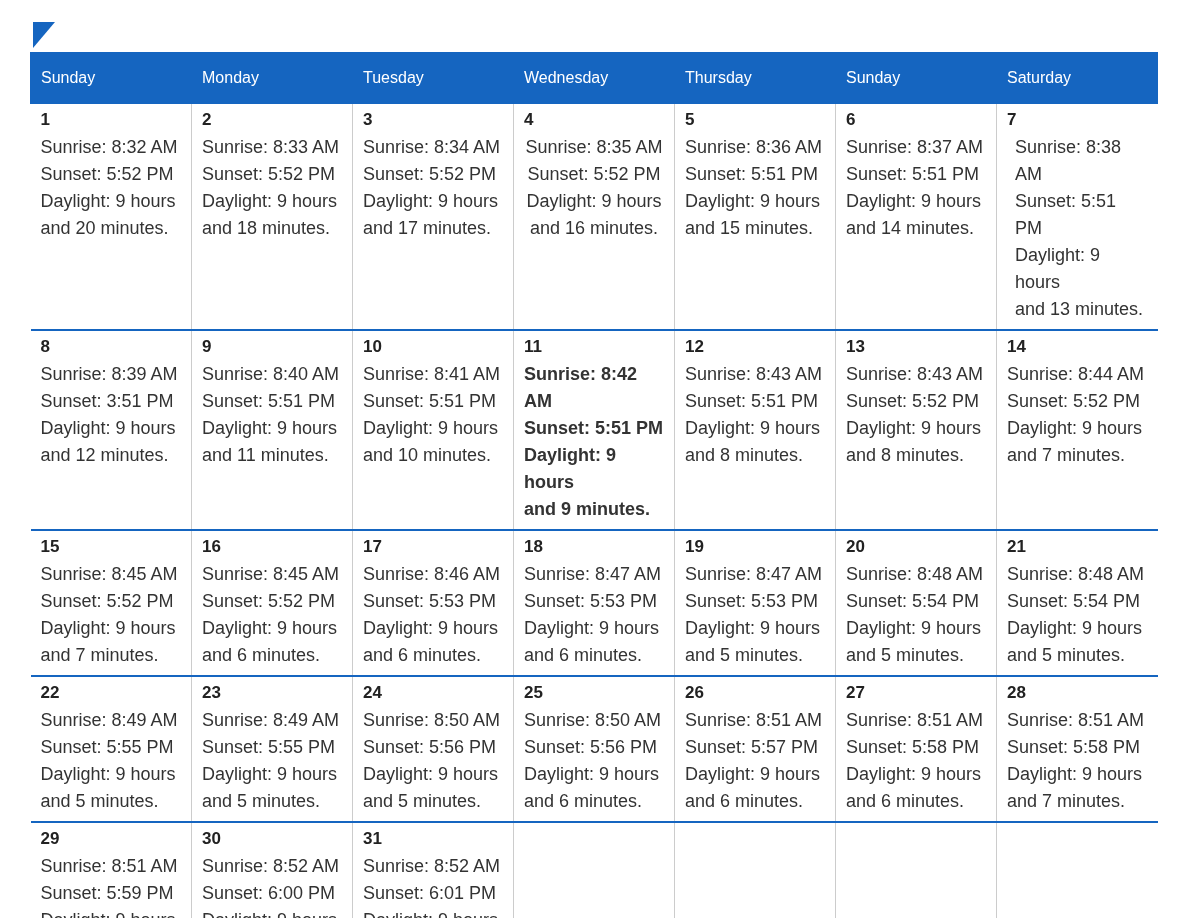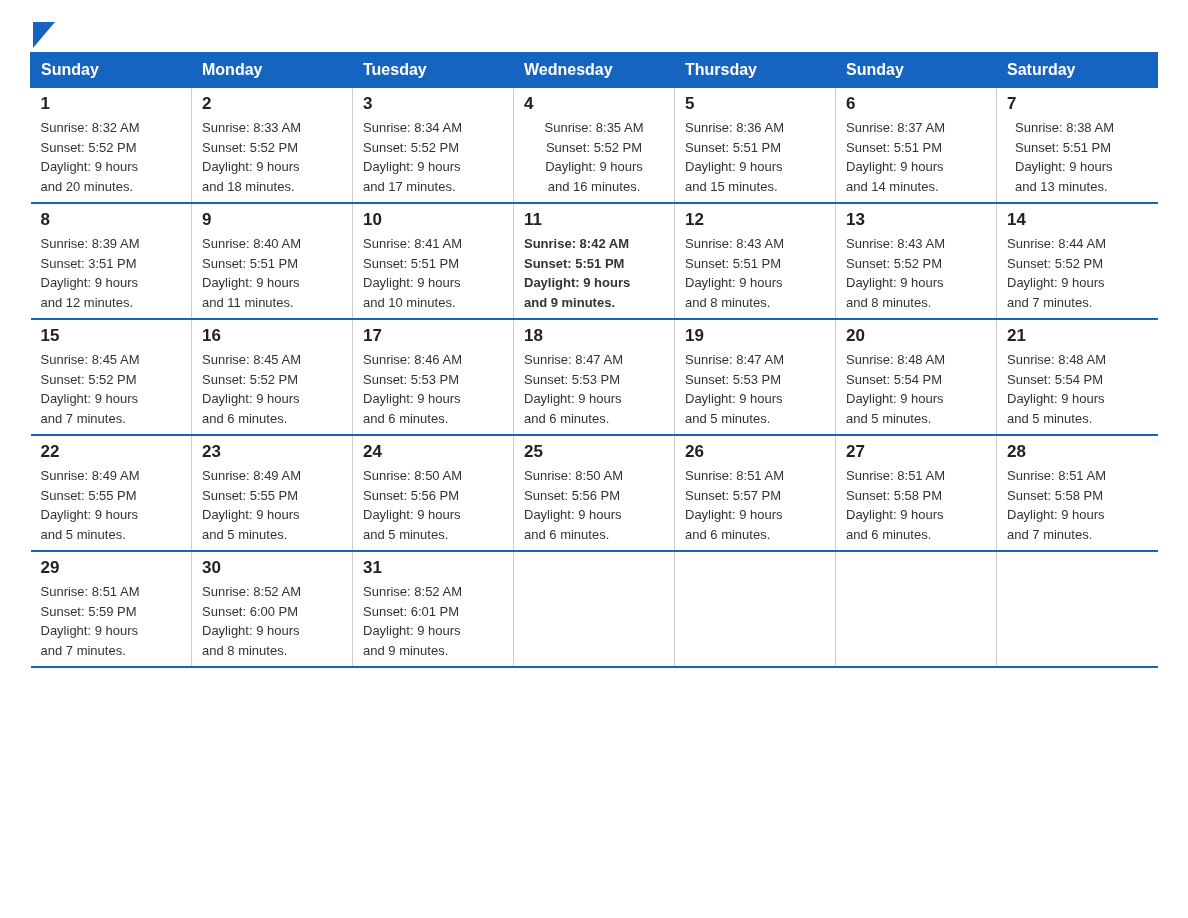--- a/index.html
+++ b/index.html
@@ -59,22 +59,22 @@
     table {
       width: 100%;
       border-collapse: collapse;
     }
     thead tr {
       background-color: #1565c0;
     }
     thead th {
       color: #fff;
       font-size: 16px;
-      font-weight: bold;
-      padding: 8px 10px;
+      font-weight: normal;
+      padding: 16px 10px;
       text-align: left;
       border: 1px solid #1565c0;
     }
     tbody tr {
       border-bottom: 2px solid #1565c0;
     }
     tbody td {
       vertical-align: top;
       padding: 6px 10px;
       font-size: 13px;
@@ -87,21 +87,21 @@
       border-right: none;
     }
     .day-num {
       font-size: 17px;
       font-weight: bold;
       color: #222;
       display: block;
       margin-bottom: 4px;
     }
     .day-info {
-      font-size: 13px;
+      font-size: 18px;
       line-height: 1.5;
       color: #333;
     }
   </style>
 </head>
 <body>
 
 <div class="header">
   <div class="logo">
     <div class="logo-text">

